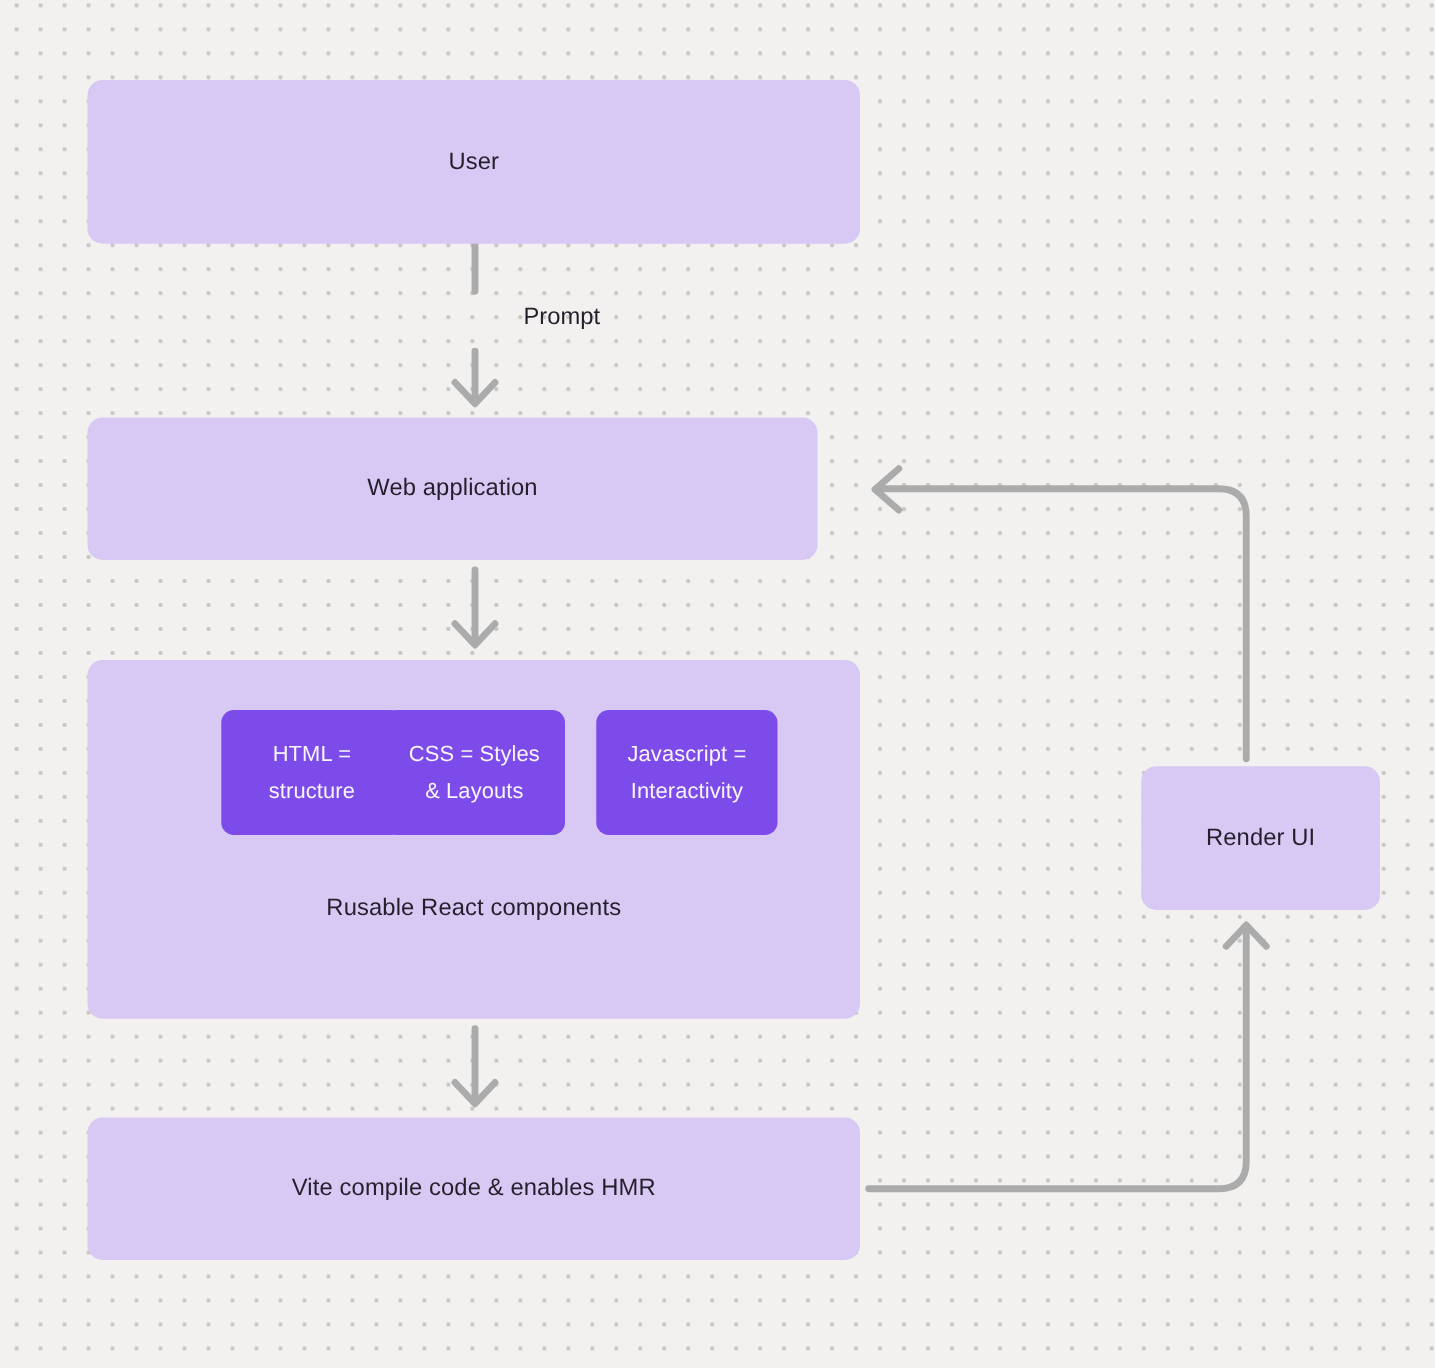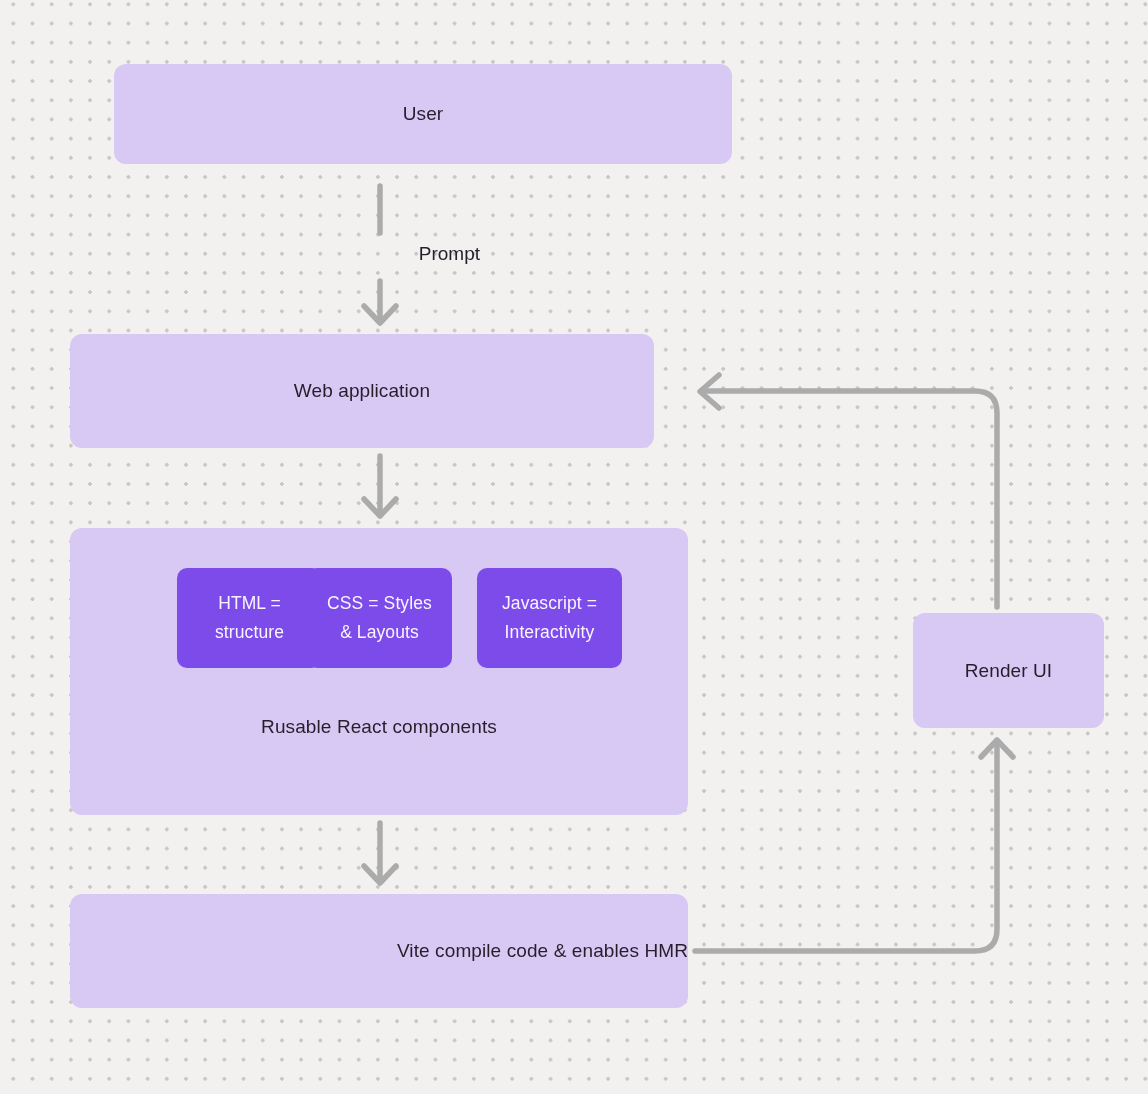--- a/index.html
+++ b/index.html
@@ -42,24 +42,24 @@
     position:absolute;
     background:var(--node);
     border-radius:12px;
     display:flex;
     align-items:center;
     justify-content:center;
     color:var(--tdark);
     font-size:19px;
     letter-spacing:.1px;
   }
-  .node-user        {left:70px;  top:64px;  width:618px; height:100px;margin-left:44px;}
+  .node-user        {left:70px;  top:64px;  width:618px; height:131px;}
   .node-webapp      {left:70px;  top:334px; width:584px; height:114px;}
   .node-components  {left:70px;  top:528px; width:618px; height:287px; display:block;}
-  .node-vite        {left:70px;  top:894px; width:618px; height:114px;justify-content:flex-end;}
+  .node-vite        {left:70px;  top:894px; width:618px; height:114px;}
   .node-render      {left:901px; top:613px; width:191px; height:115px;margin-left:12px;}
   .chip{
     position:absolute;
     top:40px;
     width:145px;height:100px;
     background:var(--chip);
     border-radius:10px;
     display:flex;align-items:center;justify-content:center;
     text-align:center;
     color:var(--tlight);

